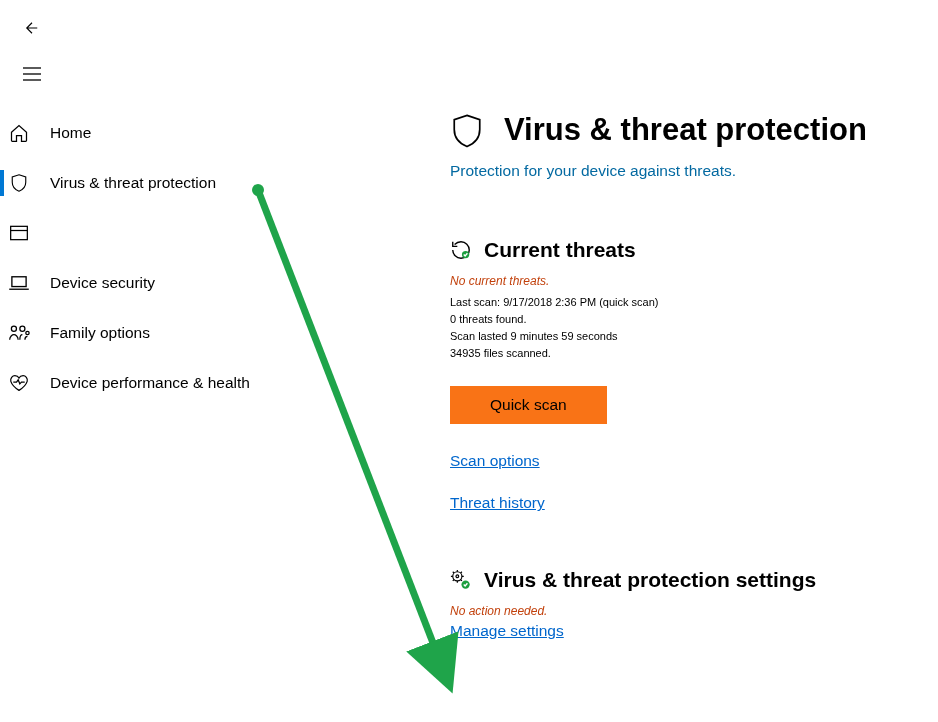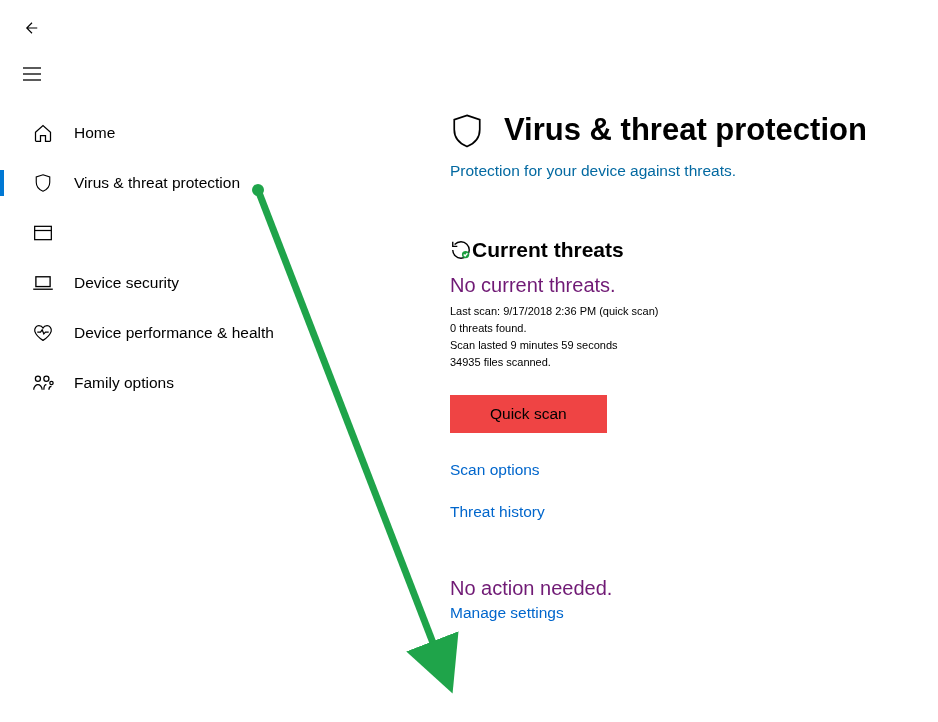--- a/index.html
+++ b/index.html
@@ -30,21 +30,21 @@
       display: flex;
     }
     .sidebar {
       width: 400px;
       padding-top: 18px;
     }
     .nav-item {
       display: flex;
       align-items: center;
       height: 50px;
-      padding-left: 32px;
+      padding-left: 8px;
       cursor: pointer;
       position: relative;
     }
     .nav-item.active::before {
       content: "";
       position: absolute;
       left: 0; top: 12px; bottom: 12px;
       width: 4px;
       background: #0078d4;
     }
@@ -76,57 +76,59 @@
       font-weight: 600;
     }
     .page-subtitle {
       font-size: 15.5px;
       color: #0369a1;
       margin-bottom: 58px;
     }
     .section-header {
       display: flex;
       align-items: center;
-      gap: 0;
+      gap: 12px;
       margin-bottom: 12px;
     }
     .section-icon {
       width: 22px; height: 22px;
     }
     .section-title {
       font-size: 21px;
       font-weight: 600;
     }
     .status-text {
-      font-size: 20px;
-      color: #701a75;
+      font-size: 12px;
+      color: #c2410c;
       margin-bottom: 6px;
+      font-style: italic;
     }
     .status-line {
       font-size: 11px;
       color: #000;
       line-height: 1.55;
     }
     .scan-button {
       margin-top: 24px;
       margin-bottom: 28px;
-      background: #ef4444;
+      background: #f97316;
       border: none;
       font-family: inherit;
       font-size: 15.5px;
       padding: 10px 40px;
       cursor: pointer;
       color: #000;
     }
     .link {
       color: #0066cc;
       font-size: 15.5px;
       cursor: pointer;
       display: block;
       margin-bottom: 24px;
+      text-decoration: underline;
     }
     .settings-section {
       margin-top: 56px;
     }
     .annotation-arrow {
       position: absolute;
       left: 250px;
       top: 184px;
       pointer-events: none;
       z-index: 100;
@@ -187,38 +189,38 @@
         <svg width="22" height="16" viewBox="0 0 24 18" fill="none" stroke="#000" stroke-width="1.5">
           <rect x="4" y="2" width="16" height="11"></rect>
           <line x1="1" y1="16" x2="23" y2="16"></line>
         </svg>
       </span>
       <span class="nav-label">Device security</span>
     </div>
 
     <div class="nav-item">
       <span class="nav-icon">
-        <svg width="20" height="18" viewBox="0 0 24 22" fill="none" stroke="#000" stroke-width="1.5">
-          <path d="M12 20s-8-5-10-11c-1-4 2-7 5-7 2 0 4 1 5 3 1-2 3-3 5-3 3 0 6 3 5 7-2 6-10 11-10 11z"></path>
-          <path d="M5 10h4l2-3 2 5 2-2h4"></path>
-        </svg>
-      </span>
-      <span class="nav-label">Device performance &amp; health</span>
-    </div>
-
-    <div class="nav-item">
-      <span class="nav-icon">
         <svg width="22" height="18" viewBox="0 0 26 20" fill="none" stroke="#000" stroke-width="1.5">
           <circle cx="7" cy="5" r="3"></circle>
           <circle cx="17" cy="5" r="3"></circle>
           <circle cx="23" cy="10" r="2"></circle>
           <path d="M2 18c0-4 3-6 5-6s5 2 5 6M14 18c0-3 1-6 3-6M20 18c0-2 1-4 3-4"></path>
         </svg>
       </span>
       <span class="nav-label">Family options</span>
+    </div>
+
+    <div class="nav-item">
+      <span class="nav-icon">
+        <svg width="20" height="18" viewBox="0 0 24 22" fill="none" stroke="#000" stroke-width="1.5">
+          <path d="M12 20s-8-5-10-11c-1-4 2-7 5-7 2 0 4 1 5 3 1-2 3-3 5-3 3 0 6 3 5 7-2 6-10 11-10 11z"></path>
+          <path d="M5 10h4l2-3 2 5 2-2h4"></path>
+        </svg>
+      </span>
+      <span class="nav-label">Device performance &amp; health</span>
     </div>
 
   </div>
 
   <div class="main">
     <div class="page-header">
       <span class="page-header-icon">
         <svg width="34" height="38" viewBox="0 0 24 26" fill="none" stroke="#000" stroke-width="1.2">
           <path d="M12 2l9 3v7c0 6-4 10-9 12-5-2-9-6-9-12V5l9-3z"></path>
         </svg>
@@ -242,20 +244,32 @@
     <p class="status-line">0 threats found.</p>
     <p class="status-line">Scan lasted 9 minutes 59 seconds</p>
     <p class="status-line">34935 files scanned.</p>
 
     <button class="scan-button">Quick scan</button>
 
     <a class="link">Scan options</a>
     <a class="link">Threat history</a>
 
     <div class="settings-section">
+      <div class="section-header">
+        <span class="section-icon">
+          <svg width="22" height="22" viewBox="0 0 24 24" fill="none" stroke="#000" stroke-width="1.3">
+            <circle cx="8" cy="8" r="5"></circle>
+            <circle cx="8" cy="8" r="1.5"></circle>
+            <path d="M8 3V1M8 15v-2M3 8H1M15 8h-2M4.5 4.5L3 3M13 13l-1.5-1.5M4.5 11.5L3 13M13 3l-1.5 1.5"></path>
+            <circle cx="17" cy="17" r="4.5" fill="#1b9e3e" stroke="none"></circle>
+            <path d="M15 17l1.5 1.5L19 15.5" stroke="#fff" stroke-width="1.5"></path>
+          </svg>
+        </span>
+        <h2 class="section-title">Virus &amp; threat protection settings</h2>
+      </div>
       <p class="status-text" style="margin-bottom:4px">No action needed.</p>
       <a class="link">Manage settings</a>
     </div>
 
   </div>
 </div>
 
 <svg class="annotation-arrow" width="230" height="510">
   <defs>
     <marker id="arrowhead" markerWidth="8" markerHeight="8" refX="5" refY="4" orient="auto">

